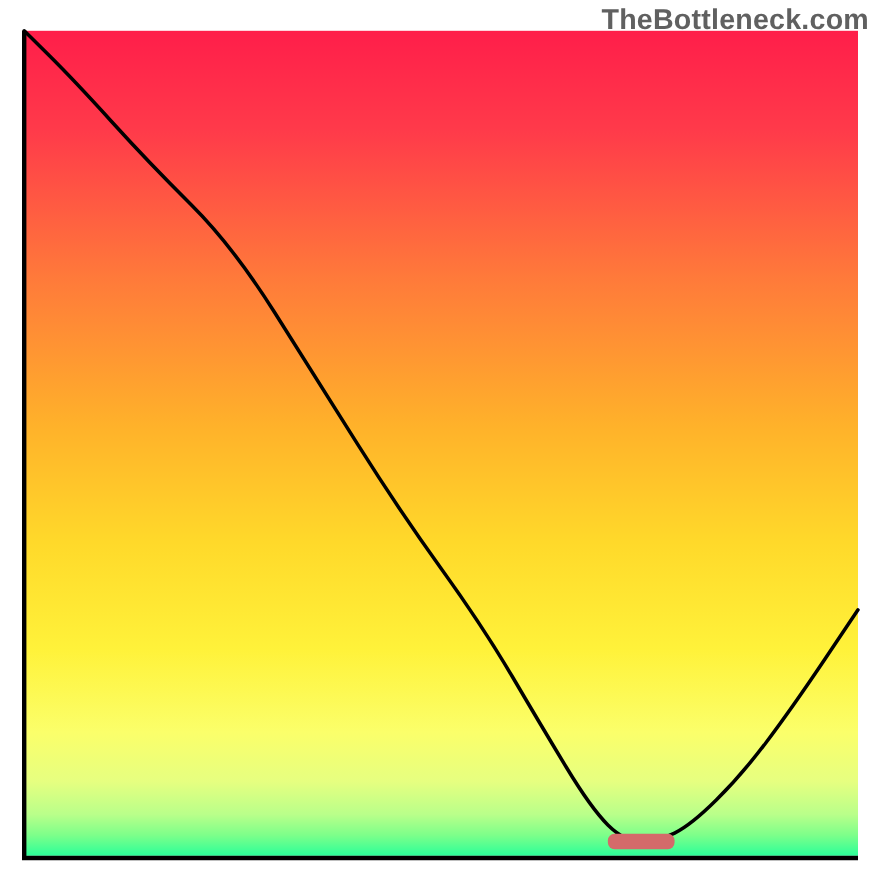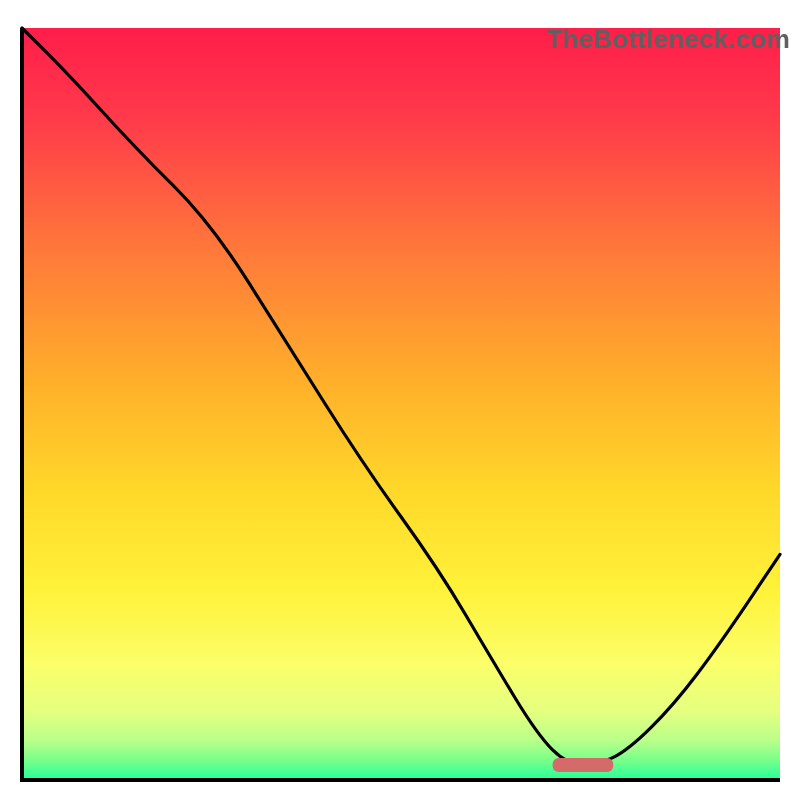--- a/index.html
+++ b/index.html
@@ -17,21 +17,20 @@
     height: 800px;
   }
   .watermark {
     position: absolute;
     top: 2px;
     right: 10px;
     font-size: 26px;
     font-weight: 600;
     color: #606060;
     letter-spacing: 0.2px;
-    margin-top: 22px;
   }
   svg {
     position: absolute;
     inset: 0;
   }
 </style>
 </head>
 <body>
 
 <div class="wrap">

